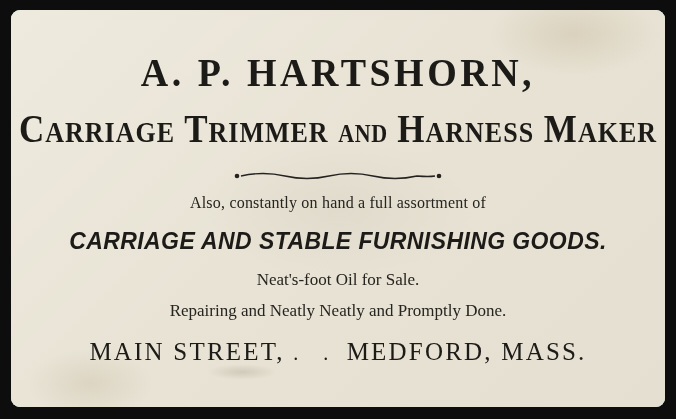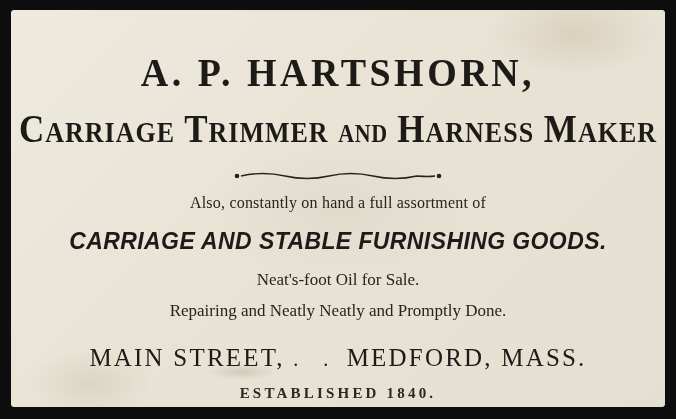--- a/index.html
+++ b/index.html
@@ -20,21 +20,21 @@
     background: #0d0d0e;
   }
   
   #trade-card {
     position: absolute;
     left: 11px;
     top: 10px;
     width: 654px;
     height: 397px;
     background: #5eead4;
-    border-radius: 4px;
+    border-radius: 9px;
     box-shadow: 0 0 0 1px #cfc9ba inset;
     overflow: hidden;
   }
   
   #paper-texture {
     position: absolute;
     inset: 0;
     background:
       radial-gradient(ellipse 120px 60px at 86% 6%, rgba(170,150,110,0.22), rgba(170,150,110,0) 70%),
       radial-gradient(ellipse 90px 50px at 12% 94%, rgba(165,148,112,0.18), rgba(165,148,112,0) 70%),
@@ -116,21 +116,21 @@
     color: #26241f;
   }
 
   #repair-line {
     margin-top: 11px;
     font-size: 17px;
     color: #26241f;
   }
 
   #address-line {
-    margin-top: 23px;
+    margin-top: 17px;
     font-size: 25px;
     letter-spacing: 2.2px;
     color: #1d1b18;
   }
   #address-line .dots {
     letter-spacing: 10px;
     font-size: 20px;
   }
 
   #established-line {
@@ -187,19 +187,18 @@
       <div class="line" id="oil-line">Neat's-foot Oil for Sale.</div>
 
       <div class="line" id="repair-line">Repairing and Neatly Neatly and Promptly Done.</div>
 
       <div class="line" id="address-line">
         <span>MAIN STREET,</span>
         <span class="dots">. .</span>
         <span>MEDFORD, MASS.</span>
       </div>
 
-      <div class="line" id="established-line">ESTABLISHED 1840.</div>
 
       <div id="smudge"></div>
     </div>
   </div>
 
 </div>
 
 </body></html>

